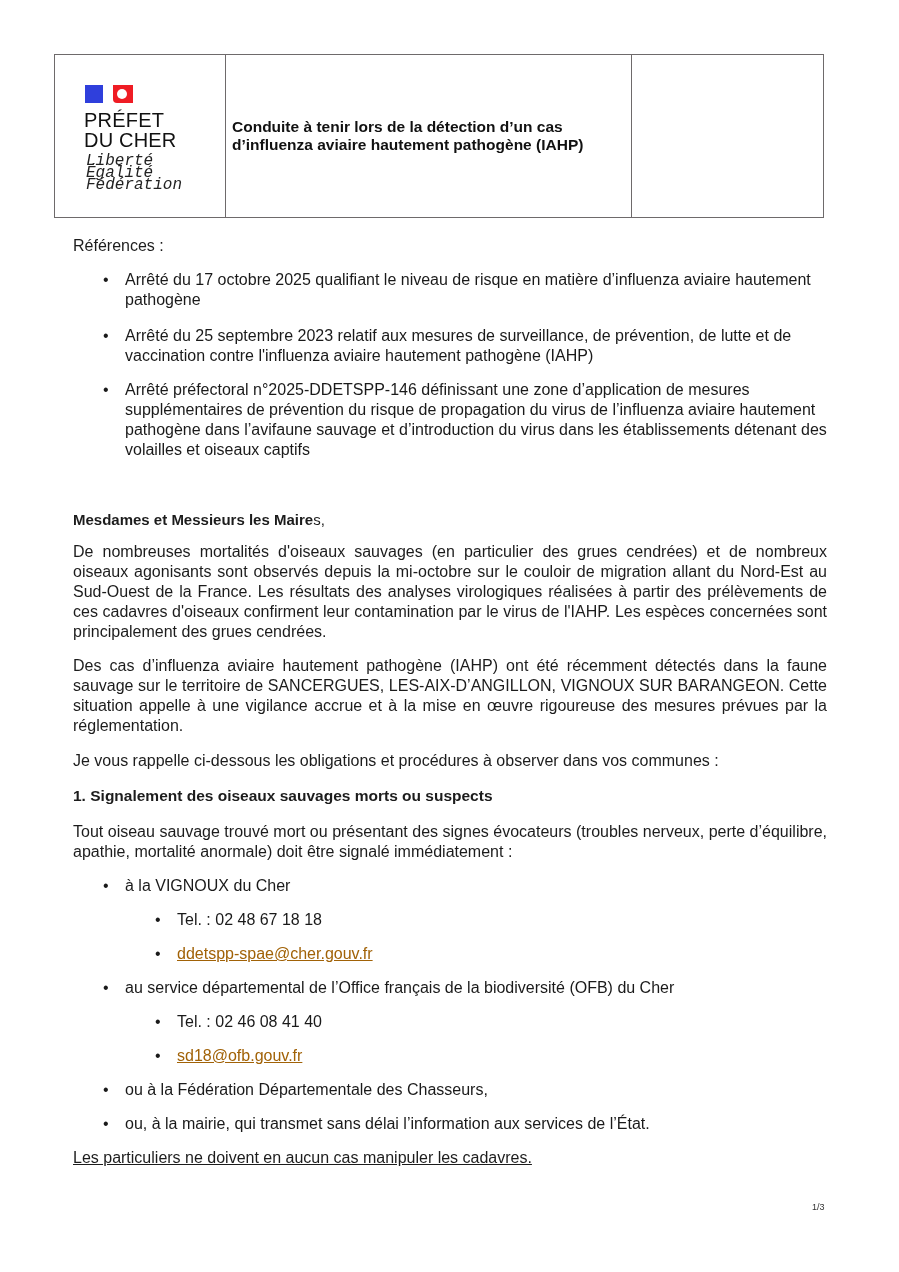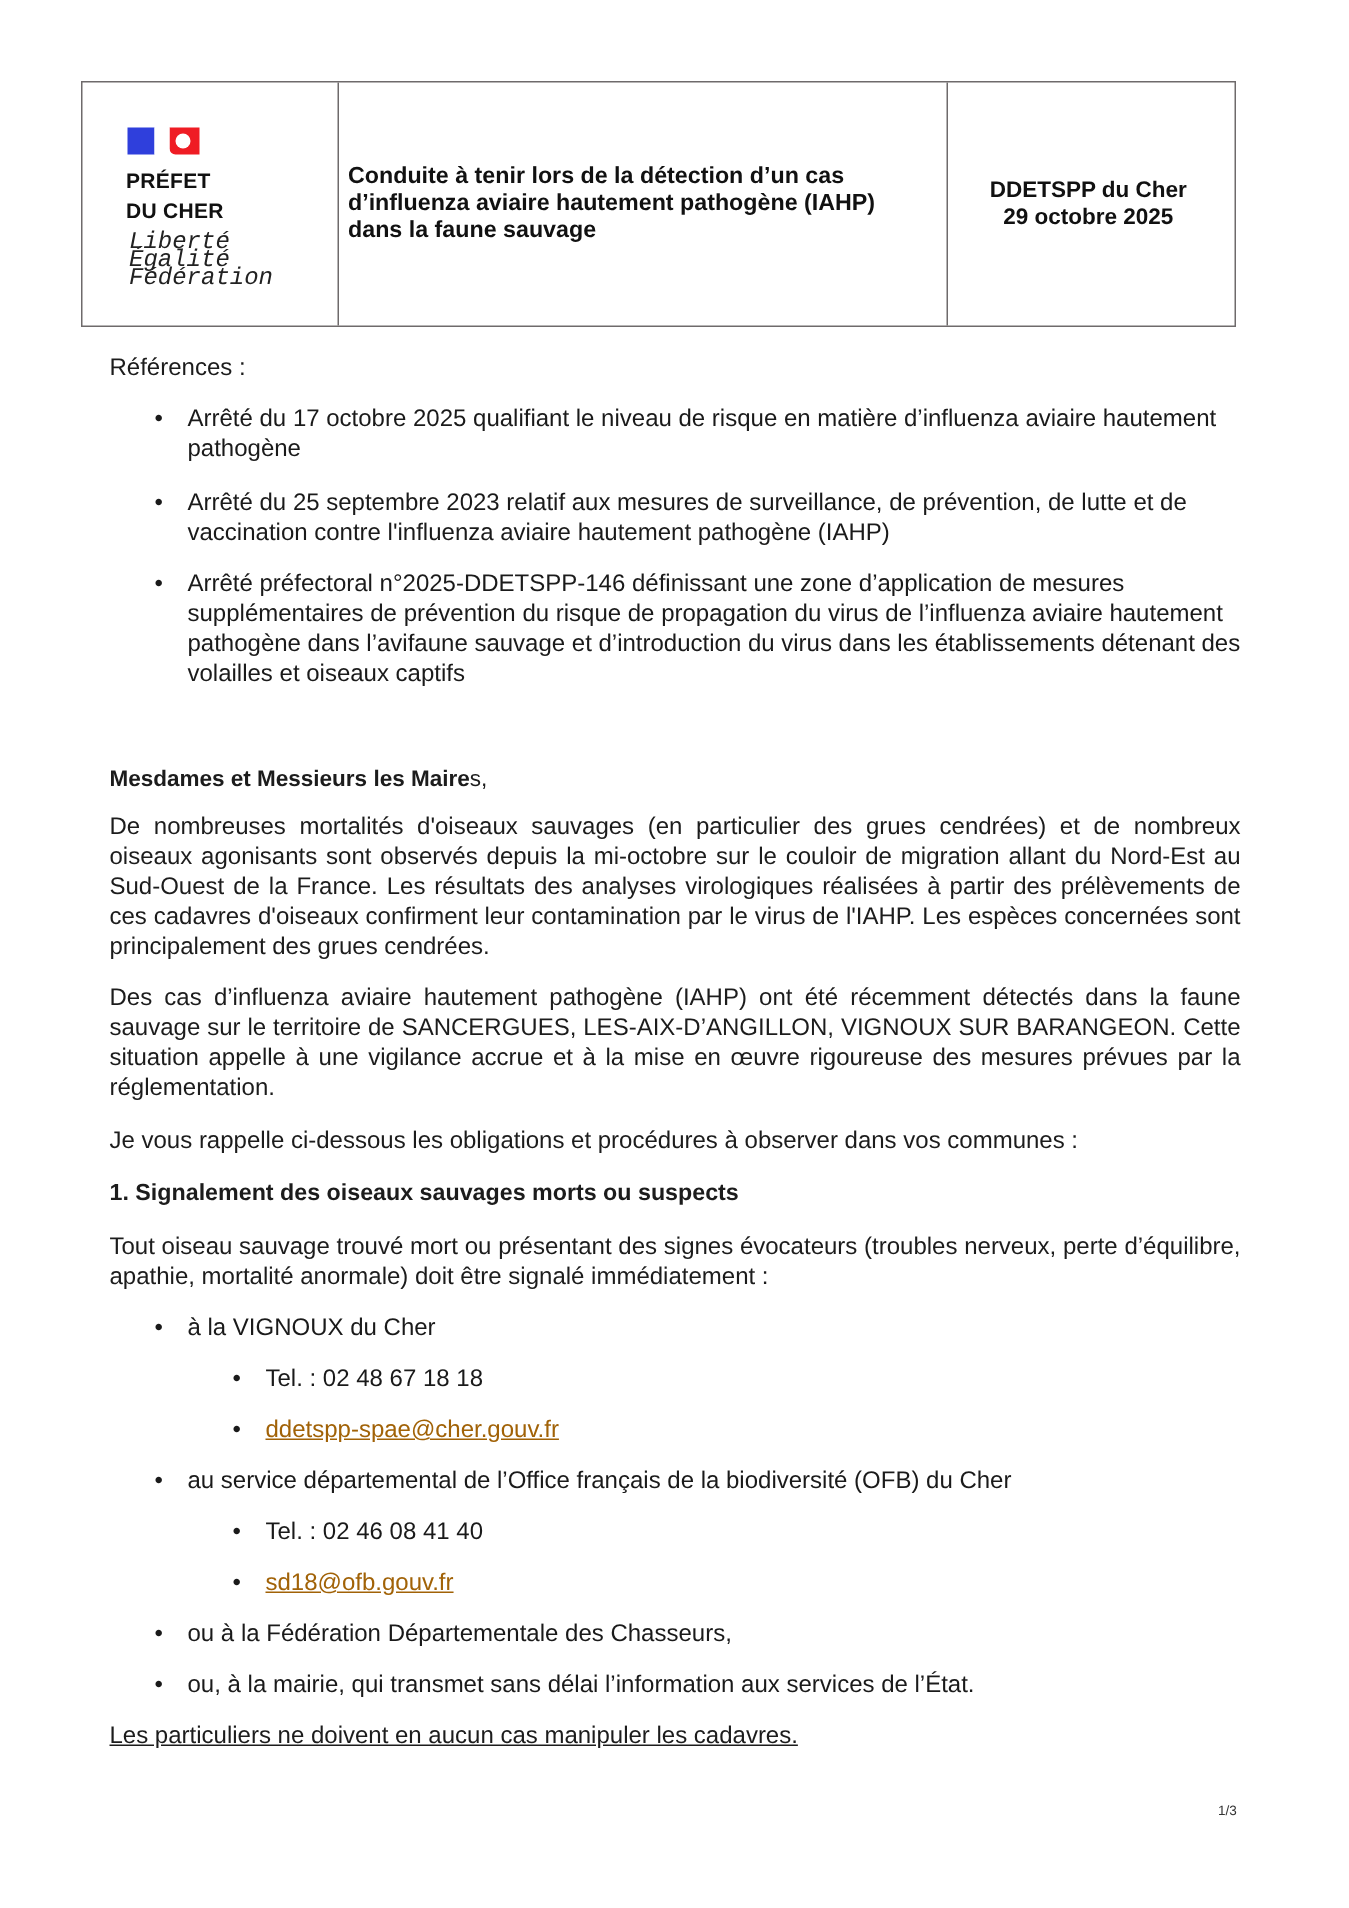--- a/index.html
+++ b/index.html
@@ -12,21 +12,21 @@
   .cell-logo { width: 171px; border-right: 1px solid #6e6a6b; }
   .cell-title { width: 406px; border-right: 1px solid #6e6a6b; display: flex; align-items: center; padding-left: 6px; }
   .cell-meta { flex: 1; display: flex; flex-direction: column; align-items: center; justify-content: center; padding-right: 4px; }
 
   .flag { position: absolute; left: 30px; top: 30px; width: 52px; height: 18px; display: flex; }
   .flag .blue { width: 18px; height: 18px; background: #2f3fdc; }
   .flag .white { width: 10px; height: 18px; background: #ffffff; position: relative; }
   .flag .red { width: 20px; height: 18px; background: #ef1c24; border-radius: 0 0 0 4px; }
   .flag .profile { position: absolute; left: 14px; top: 4px; width: 10px; height: 10px; border-radius: 50%; background: #fff; }
 
-  .logo-name { position: absolute; left: 29px; top: 55px; font-weight: bold; font-size: 14px; line-height: 20px; letter-spacing: 0.2px; color: #111; }
+  .logo-name { position: absolute; left: 29px; top: 55px; font-weight: normal; font-size: 20px; line-height: 20px; letter-spacing: 0.2px; color: #111; }
   .motto { position: absolute; left: 31px; top: 100px; font-family: Liberation Mono, monospace; font-style: italic; font-size: 16px; line-height: 12px; color: #222; }
 
   .doc-title { font-weight: bold; font-size: 15.5px; line-height: 18px; color: #111; }
   .meta-line { font-family: "Liberation Sans", sans-serif; font-weight: bold; font-size: 15px; line-height: 18px; color: #111; text-align: center; }
 
   .body-text { position: absolute; left: 73px; width: 754px; font-size: 16px; line-height: 20px; color: #1c1c1c; }
   .justify { text-align: justify; text-align-last: left; }
 
   .refs-label { top: 236px; }
   .ul { position: absolute; left: 103px; width: 724px; font-size: 16px; line-height: 20px; }
@@ -60,26 +60,21 @@
     <div class="motto">
       <div>Liberté</div>
       <div>Égalité</div>
       <div>Fédération</div>
     </div>
   </div>
   <div class="cell cell-title">
     <div class="doc-title">
       <div>Conduite à tenir lors de la détection d’un cas</div>
       <div>d’influenza aviaire hautement pathogène (IAHP)</div>
-      <div>dans la faune sauvage</div>
     </div>
-  </div>
-  <div class="cell cell-meta">
-    <div class="meta-line">DDETSPP du Cher</div>
-    <div class="meta-line">29 octobre 2025</div>
   </div>
 </div>
 
 <div class="body-text refs-label">Références :</div>
 <div class="ul" style="top:270px;">
   <div class="li">Arrêté du 17 octobre 2025 qualifiant le niveau de risque en matière d’influenza aviaire hautement pathogène</div>
 </div>
 <div class="ul" style="top:326px;">
   <div class="li">Arrêté du 25 septembre 2023 relatif aux mesures de surveillance, de prévention, de lutte et de vaccination contre l'influenza aviaire hautement pathogène (IAHP)</div>
 </div>

